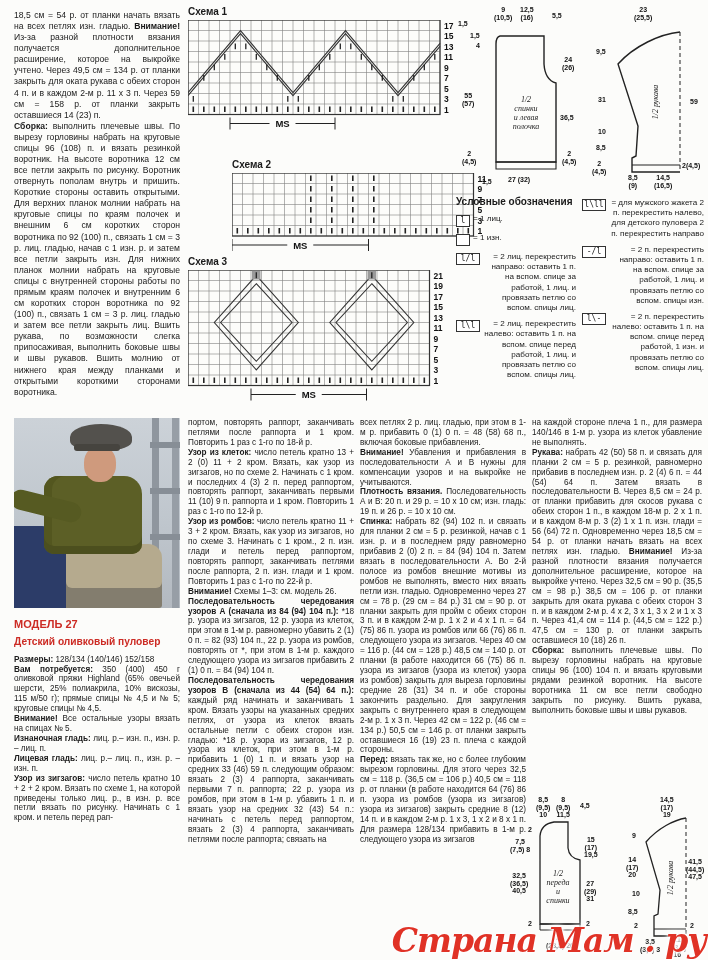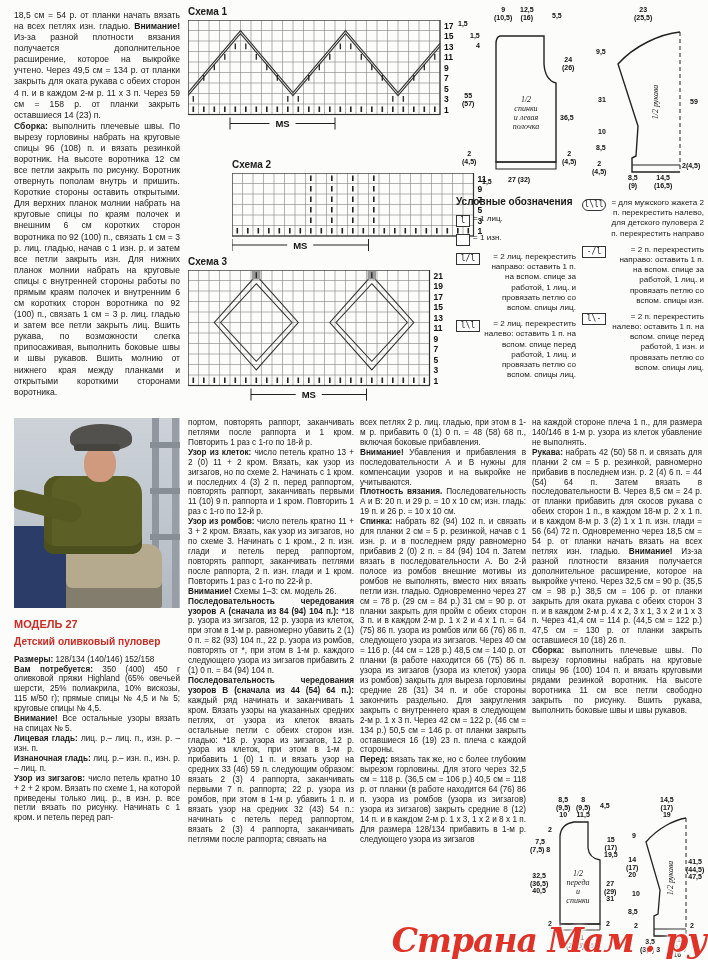--- a/index.html
+++ b/index.html
@@ -12,21 +12,21 @@
   #col1{left:14px;top:418px;width:166px;}
   #col2{left:188px;top:418px;width:166px;}
   #col3{left:360px;top:418px;width:166px;}
   #col4{left:532px;top:418px;width:170px;}
   .chart{position:absolute;}
   .chart-title{font-size:10px;font-weight:bold;margin-bottom:3px;}
   #chart1{left:188px;top:6px;} #chart2{left:188px;top:159px;padding-left:44px;} #chart3{left:188px;top:256px;}
   .schematic{position:absolute;}
   #schA{left:452px;top:6px;width:135px;height:185px;}
   #schB{left:592px;top:6px;width:112px;height:185px;}
-  #schC{left:528px;top:796px;width:96px;height:160px;}
+  #schC{left:508px;top:796px;width:96px;height:160px;}
   #schD{left:626px;top:796px;width:80px;height:160px;}
   .mlabel{position:absolute;font-size:7px;line-height:1.1;white-space:pre-line;text-align:center;
           color:#111;font-weight:700;}
   .legend-title{position:absolute;left:456px;top:196px;font-size:10px;font-weight:bold;}
   .legend-col{position:absolute;}
   #legendL{left:456px;top:214px;width:120px;}
   #legendR{left:582px;top:198px;width:122px;}
   .litem{display:flex;gap:3px;margin-bottom:6px;}
   .licon{flex:0 0 auto;border:1.2px solid #333;height:10px;min-width:10px;padding:0 1px;
          font-family:"DejaVu Sans Mono",monospace;font-size:8px;line-height:10px;text-align:center;margin-top:1px;background:#fff;}
@@ -169,21 +169,21 @@
         <span class="licon" style="min-width: 20px;">l/l</span>
         <span class="ltext">= 2 лиц. перекрестить направо: оставить 1 п. на вспом. спице за работой, 1 лиц. и провязать петлю со вспом. спицы лиц.</span>
       </div>
       <div class="litem">
         <span class="licon" style="min-width: 20px;">l\l</span>
         <span class="ltext">= 2 лиц. перекрестить налево: оставить 1 п. на вспом. спице перед работой, 1 лиц. и провязать петлю со вспом. спицы лиц.</span>
       </div>
     </div>
   <div id="legendR" class="legend-col">
       <div class="litem">
-        <span class="licon" style="min-width: 20px; border-radius: 6px;">l\ll</span>
+        <span class="licon" style="min-width: 20px;">l\ll</span>
         <span class="ltext">= для мужского жакета 2 п. перекрестить налево, для детского пуловера 2 п. перекрестить направо</span>
       </div>
       <div class="litem">
         <span class="licon" style="min-width: 20px;">-/l</span>
         <span class="ltext">= 2 п. перекрестить направо: оставить 1 п. на вспом. спице за работой, 1 лиц. и провязать петлю со вспом. спицы изн.</span>
       </div>
       <div class="litem">
         <span class="licon" style="min-width: 20px;">l\-</span>
         <span class="ltext">= 2 п. перекрестить налево: оставить 1 п. на вспом. спице перед работой, 1 изн. и провязать петлю со вспом. спицы лиц.</span>
       </div>
@@ -205,22 +205,22 @@
       <div class="ph-face"></div>
       <div class="ph-cap"></div>
       <div class="ph-brim"></div>
     </div>
     <div class="model-heading" style="color: rgb(204, 43, 36);">МОДЕЛЬ 27</div>
     <div class="model-sub" style="color: rgb(204, 43, 36);">Детский оливковый пуловер</div>
     <div>
         <p><b>Размеры:</b> 128/134 (140/146) 152/158</p>
         <p><b>Вам потребуется:</b> 350 (400) 450 г оливковой пряжи Highland (65% овечьей шерсти, 25% полиакрила, 10% вискозы, 115 м/50 г); прямые спицы № 4,5 и № 5; круговые спицы № 4,5.</p>
         <p><b>Внимание!</b> Все остальные узоры вязать на спицах № 5.</p>
+        <p><b>Изнаночная гладь:</b> лиц. р.– изн. п., изн. р. – лиц. п.</p>
         <p><b>Лицевая гладь:</b> лиц. р.– лиц. п., изн. р. – изн. п.</p>
-        <p><b>Изнаночная гладь:</b> лиц. р.– изн. п., изн. р. – лиц. п.</p>
         <p><b>Узор из зигзагов:</b> число петель кратно 10 + 2 + 2 кром. Вязать по схеме 1, на которой приведены только лиц. р., в изн. р. все петли вязать по рисунку. Начинать с 1 кром. и петель перед рап-</p>
       </div>
   </div>
 
   <div id="col2" class="tcol bcol">
       <p>портом, повторять раппорт, заканчивать петлями после раппорта и 1 кром. Повторить 1 раз с 1-го по 18-й р.</p>
       <p><b>Узор из клеток:</b> число петель кратно 13 + 2 (0) 11 + 2 кром. Вязать, как узор из зигзагов, но по схеме 2. Начинать с 1 кром. и последних 4 (3) 2 п. перед раппортом, повторять раппорт, заканчивать первыми 11 (10) 9 п. раппорта и 1 кром. Повторить 1 раз с 1-го по 12-й р.</p>
       <p><b>Узор из ромбов:</b> число петель кратно 11 + 3 + 2 кром. Вязать, как узор из зигзагов, но по схеме 3. Начинать с 1 кром., 2 п. изн. глади и петель перед раппортом, повторять раппорт, заканчивать петлями после раппорта, 2 п. изн. глади и 1 кром. Повторить 1 раз с 1-го по 22-й р.</p>
       <p><b>Внимание!</b> Схемы 1–3: см. модель 26.</p>
       <p><b>Последовательность чередования узоров А (сначала из 84 (94) 104 п.):</b> *18 р. узора из зигзагов, 12 р. узора из клеток, при этом в 1-м р. равномерно убавить 2 (1) 0 п. = 82 (93) 104 п., 22 р. узора из ромбов, повторять от *, при этом в 1-м р. каждого следующего узора из зигзагов прибавить 2 (1) 0 п. = 84 (94) 104 п.</p>

